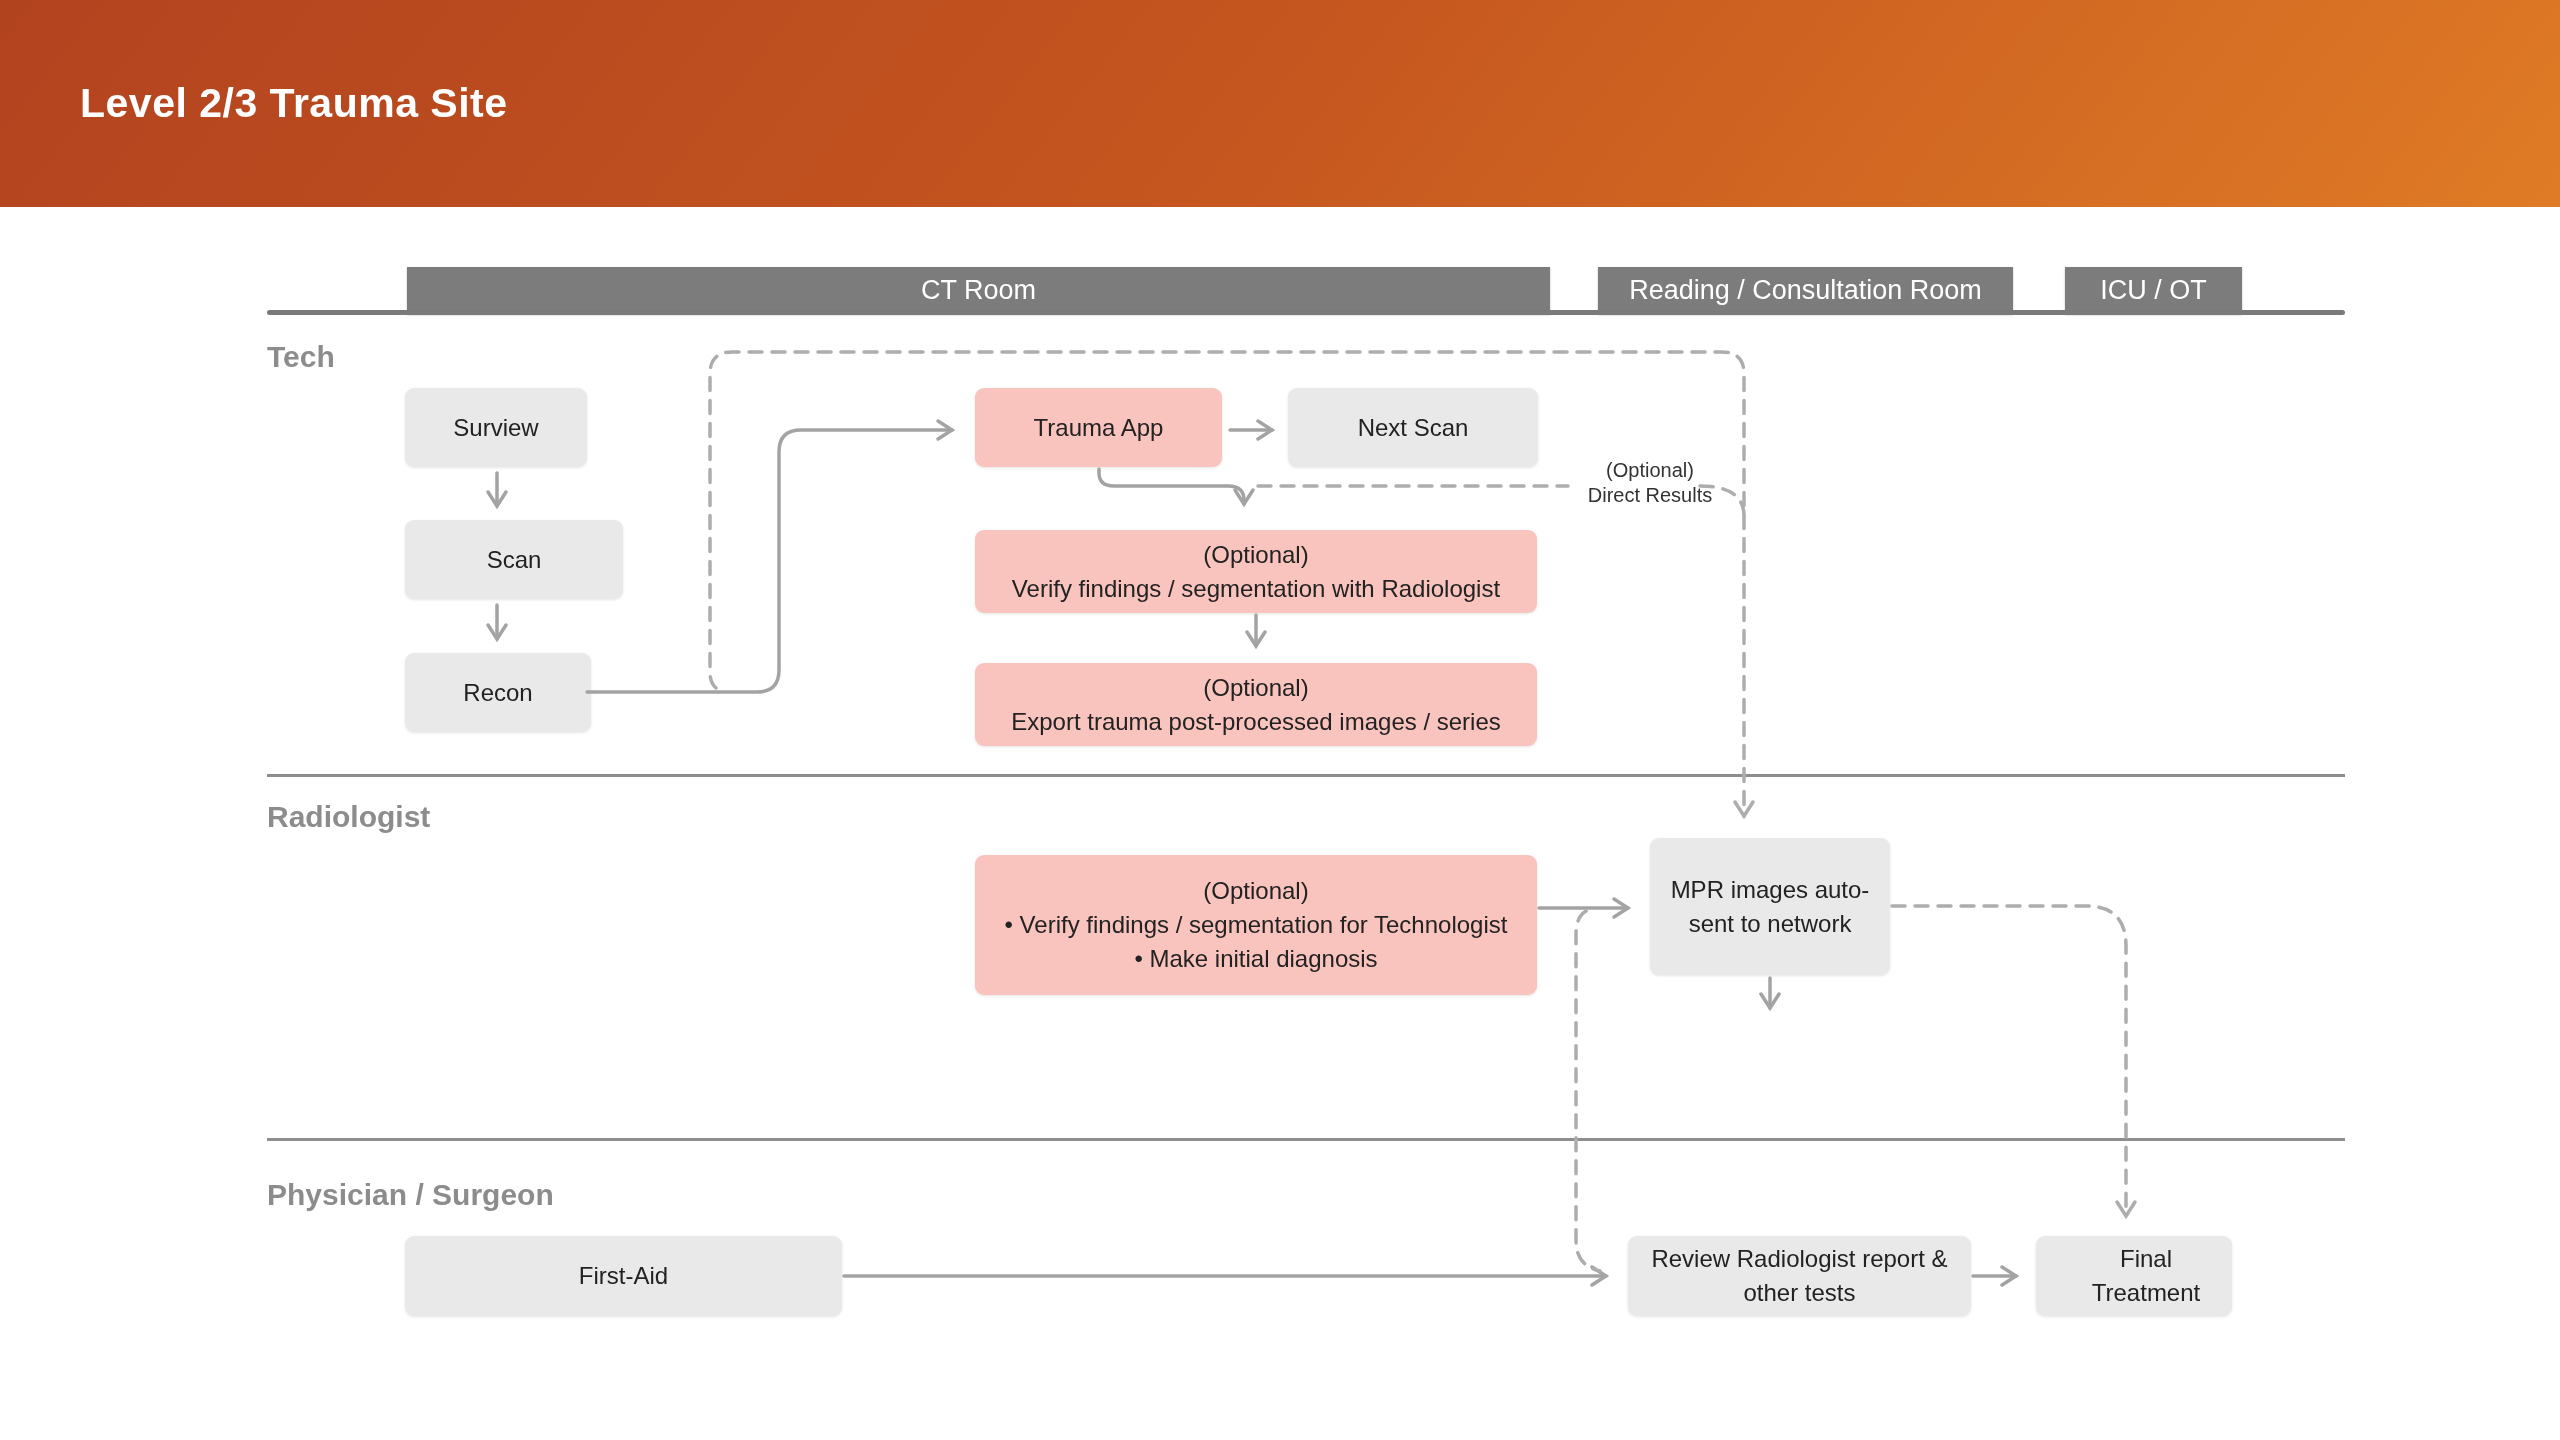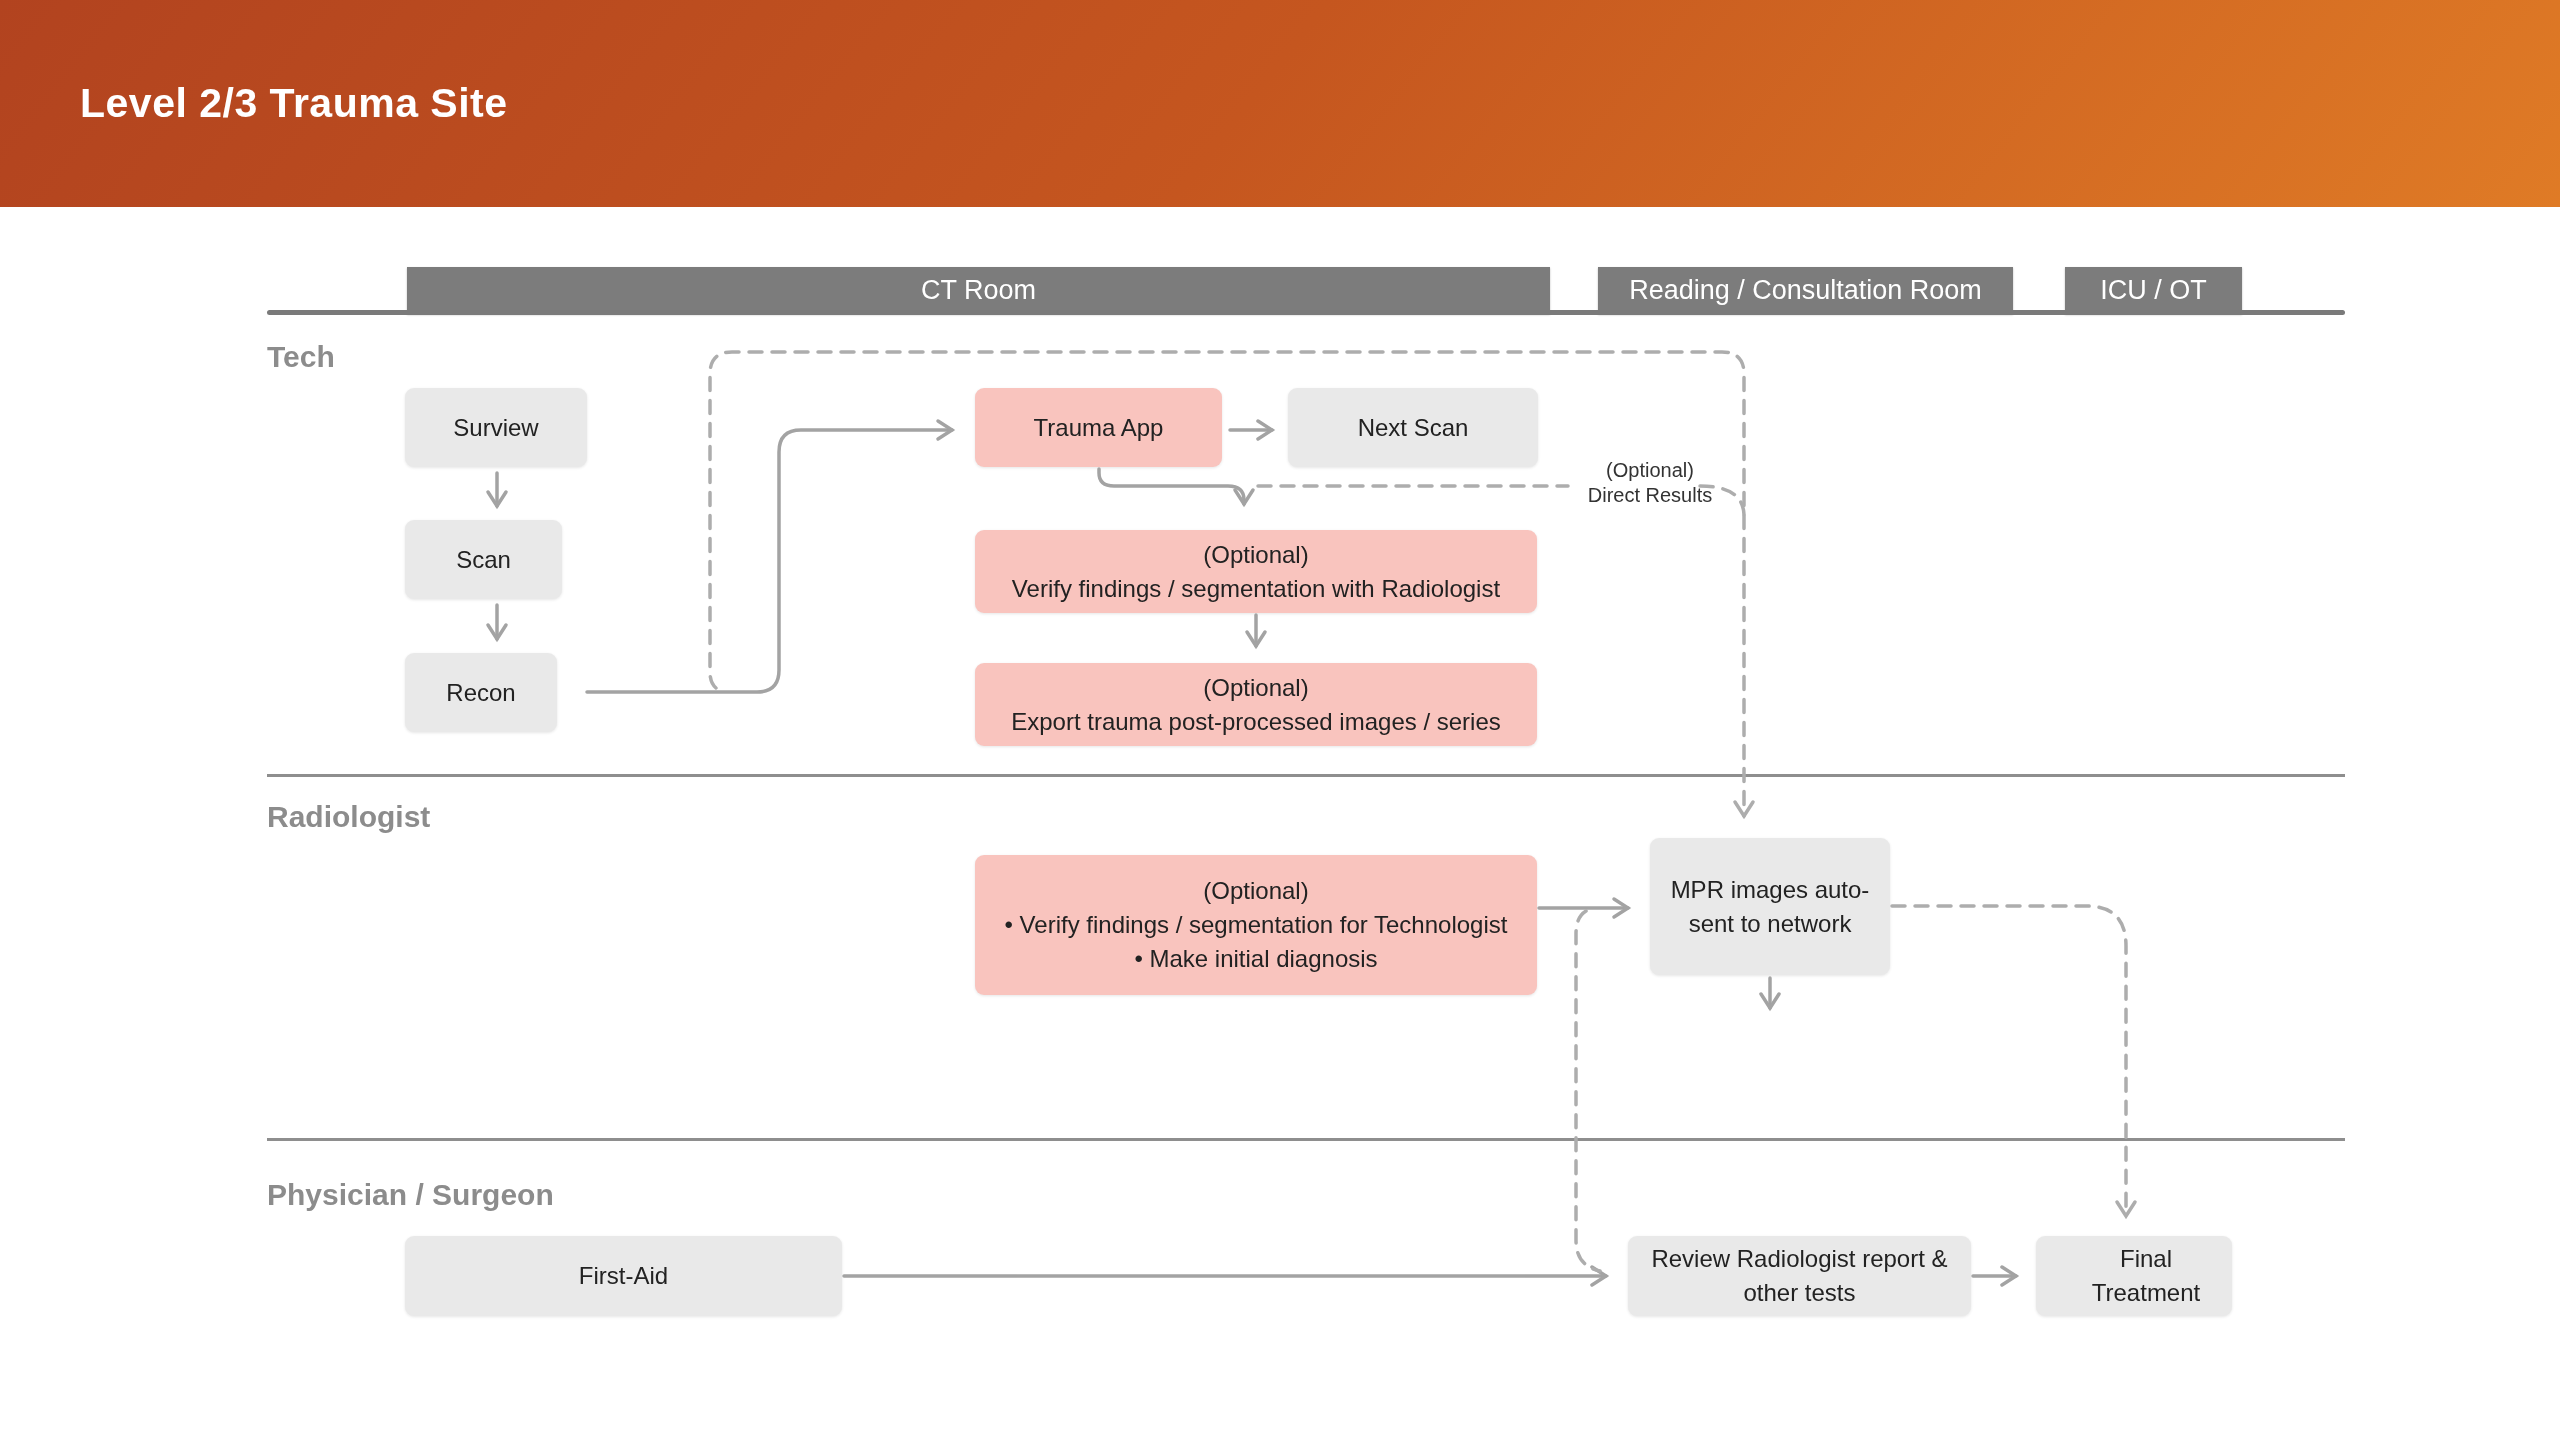--- a/index.html
+++ b/index.html
@@ -40,22 +40,22 @@
   
   .node{
     position:absolute;border-radius:9px;display:flex;flex-direction:column;
     align-items:center;justify-content:center;text-align:center;
     font-size:24px;color:var(--text_dark);line-height:34px;
     box-shadow:0 1px 3px rgba(0,0,0,.10);
   }
   .gray{background:var(--node_gray);}
   .pink{background:var(--node_pink);}
   .n-surview{left:405px;top:388px;width:182px;height:79px;}
-  .n-scan{left:405px;top:520px;width:157px;height:79px;}
-  .n-recon{left:405px;top:653px;width:152px;height:79px;}
+  .n-scan{left:405px;top:520px;width:218px;height:79px;}
+  .n-recon{left:405px;top:653px;width:186px;height:79px;}
   .n-trauma{left:975px;top:388px;width:247px;height:79px;}
   .n-nextscan{left:1288px;top:388px;width:250px;height:79px;}
   .n-verify{left:975px;top:530px;width:562px;height:83px;}
   .n-export{left:975px;top:663px;width:562px;height:83px;}
   .n-radopt{left:975px;top:855px;width:562px;height:140px;}
   .n-mpr{left:1650px;top:838px;width:240px;height:137px;}
   .n-report{left:1650px;top:1025px;width:240px;height:78px;}
   .n-firstaid{left:405px;top:1236px;width:437px;height:80px;}
   .n-review{left:1628px;top:1236px;width:343px;height:80px;}
   .n-final{left:2036px;top:1236px;width:172px;height:80px;padding-left:24px;}

